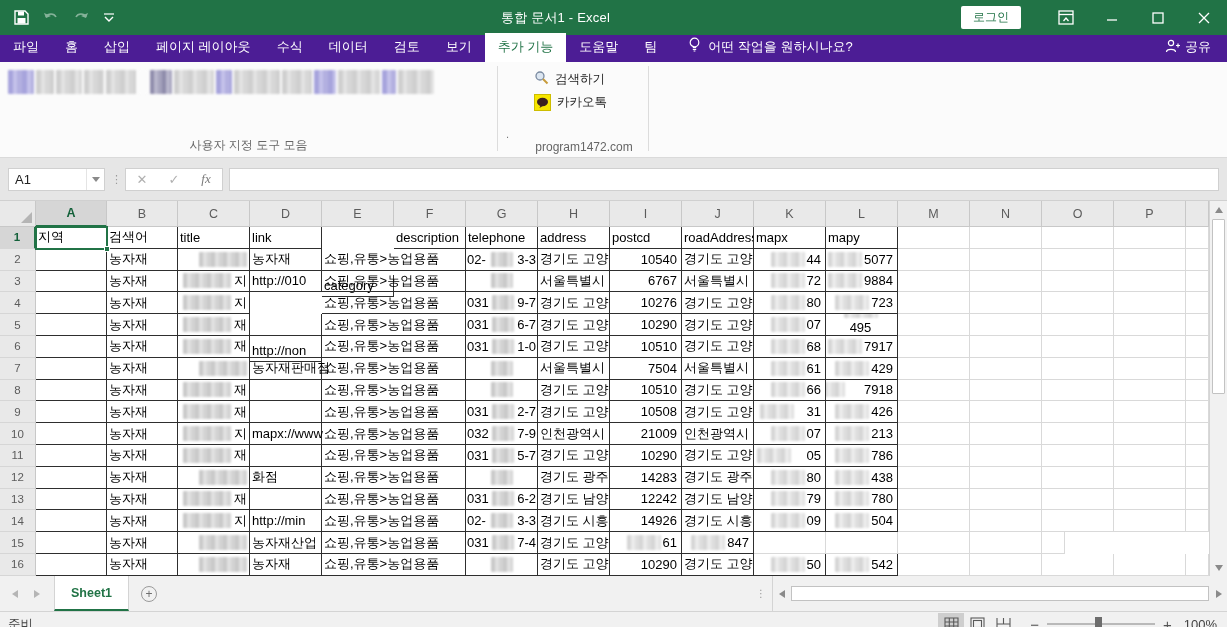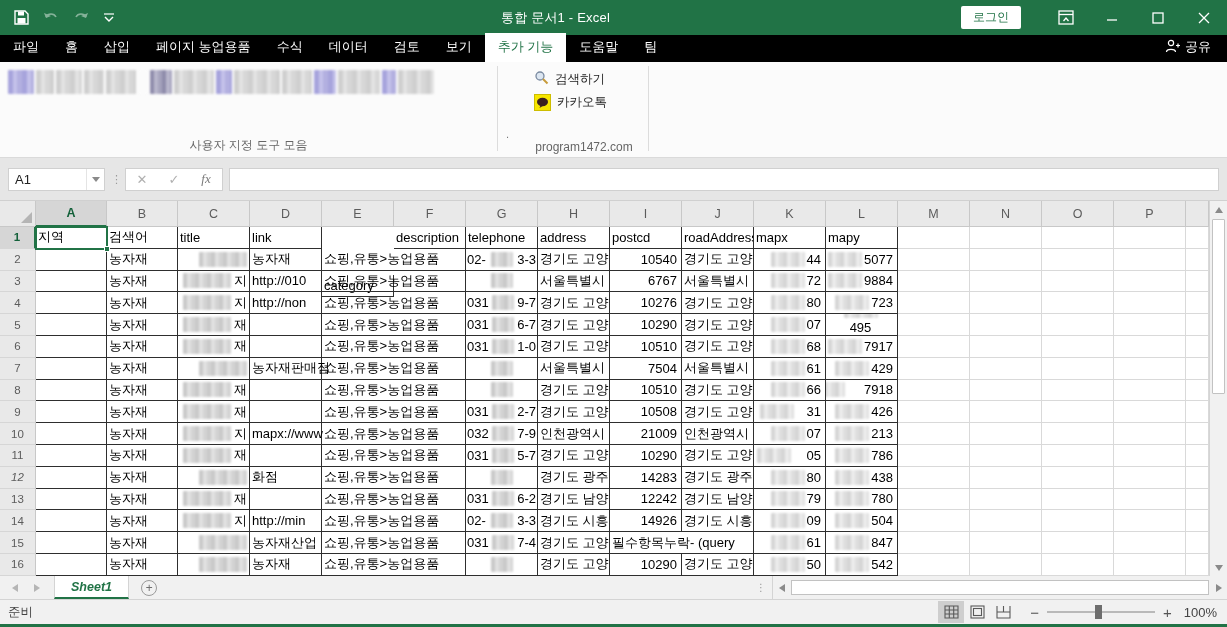--- a/index.html
+++ b/index.html
@@ -11,21 +11,21 @@
   .titlebar { height:35px; background:#217346; display:flex; align-items:center; color:#fff; flex:0 0 auto; }
   .qat { display:flex; align-items:center; gap:14px; padding-left:14px; width:150px; }
   .qat svg { display:block; }
   .dim { opacity:.45; }
   .title-center { flex:1; text-align:center; font-size:13px; color:#fff; letter-spacing:.2px; }
   .tb-right { display:flex; align-items:center; gap:0; }
   .login-btn { background:#fff; color:#217346; font-size:12px; padding:3px 12px; border-radius:2px; margin-right:22px; cursor:default; }
   .winbtn { width:46px; height:35px; display:flex; align-items:center; justify-content:center; }
 
   
-  .tabsrow { height:27px; background:#000000; display:flex; align-items:flex-end; color:#fff; flex:0 0 auto; }
+  .tabsrow { height:27px; background:#4c1d95; display:flex; align-items:flex-end; color:#fff; flex:0 0 auto; }
   .rtab { padding:5px 13px 6px 13px; font-size:13px; white-space:nowrap; cursor:default; }
   .rtab.active { background:#fff; color:#217346; }
   .tellme { display:flex; align-items:center; gap:7px; padding:0 12px 6px 18px; font-size:13px; }
   .share { margin-left:auto; display:flex; align-items:center; gap:5px; padding:0 16px 6px; font-size:13px; }
 
   
   .ribbon { height:96px; background:#fbfbfb; border-bottom:1px solid #dadada; display:flex; flex:0 0 auto; position:relative; }
   .rgroup { position:relative; height:100%; }
   .rgroup .glabel { position:absolute; bottom:3px; left:0; right:0; text-align:center; font-size:12px; color:#666; white-space:nowrap; }
   .gsep { width:1px; background:#dcdcdc; margin:4px 0 6px; }
@@ -77,21 +77,21 @@
   .scrbtn { height:17px; display:flex; align-items:center; justify-content:center; flex:0 0 auto; }
   .vthumb { margin:1px 2px; height:175px; background:#fff; border:1px solid #c2c2c2; border-radius:1px; }
   .vfill { flex:1; }
   .tri-u { width:0;height:0;border-left:4px solid transparent;border-right:4px solid transparent;border-bottom:6px solid #8a8a8a; }
   .tri-d { width:0;height:0;border-left:4px solid transparent;border-right:4px solid transparent;border-top:6px solid #8a8a8a; }
   .tri-l { width:0;height:0;border-top:4px solid transparent;border-bottom:4px solid transparent;border-right:6px solid #8a8a8a; }
   .tri-r { width:0;height:0;border-top:4px solid transparent;border-bottom:4px solid transparent;border-left:6px solid #8a8a8a; }
   .tri-l.pale { border-right-color:#b5b5b5; } .tri-r.pale { border-left-color:#b5b5b5; }
 
   
-  .sheetbar { height:24px; background:#f1f1f1; border-bottom:1px solid #d4d4d4; display:flex; align-items:stretch; flex:0 0 auto;font-style:italic; }
+  .sheetbar { height:36px; background:#f1f1f1; border-bottom:1px solid #d4d4d4; display:flex; align-items:stretch; flex:0 0 auto; }
   .snav { display:flex; align-items:center; gap:16px; padding:0 14px 0 12px; }
   .stab { padding:0 16px; display:flex; align-items:center; background:#fff; border-right:1px solid #d4d4d4; border-left:1px solid #d4d4d4; border-bottom:2px solid #217346; color:#217346; font-weight:bold; font-size:12.5px; }
   .addsheet { display:flex; align-items:center; padding:0 12px; }
   .addsheet .circ { width:16px; height:16px; border:1px solid #9a9a9a; border-radius:50%; display:flex; align-items:center; justify-content:center; color:#6e6e6e; font-size:12px; line-height:1; }
   .hdots { display:flex; align-items:center; color:#9a9a9a; font-size:10px; margin-left:auto; padding:0 6px; }
   .hscroll { width:455px; display:flex; align-items:center; background:#f1f1f1; border-left:1px solid #d4d4d4; }
   .hthumb { flex:1; height:15px; background:#fff; border:1px solid #c2c2c2; margin:0 1px; }
   .hsbtn { width:17px; display:flex; align-items:center; justify-content:center; }
 
   
@@ -164,29 +164,36 @@
           </svg>
         </span>
     </div>
   </div>
 
   <div class="tabsrow">
     <div id="rtabs" style="display:flex;align-items:flex-end;">
         <div class="rtab">파일</div>
         <div class="rtab">홈</div>
         <div class="rtab">삽입</div>
-        <div class="rtab">페이지 농업용품</div>
+        <div class="rtab">페이지 레이아웃</div>
         <div class="rtab">수식</div>
         <div class="rtab">데이터</div>
         <div class="rtab">검토</div>
         <div class="rtab">보기</div>
         <div class="rtab active">추가 기능</div>
         <div class="rtab">도움말</div>
         <div class="rtab">팀</div>
       </div>
+    <div class="tellme">
+      <span><svg width="13" height="16" viewBox="0 0 13 16">
+            <circle cx="6.5" cy="5.5" r="4.3" fill="none" stroke="#fff" stroke-width="1.2"></circle>
+            <path d="M4.8 10.5 H8.2 M4.8 12.3 H8.2 M5.6 14 H7.4" stroke="#fff" stroke-width="1.2"></path>
+          </svg></span>
+      <span>어떤 작업을 원하시나요?</span>
+    </div>
     <div class="share">
       <span><svg width="15" height="14" viewBox="0 0 15 14">
             <circle cx="6" cy="4" r="2.6" fill="none" stroke="#fff" stroke-width="1.2"></circle>
             <path d="M1.5 13 C1.5 9.5 10.5 9.5 10.5 13" fill="none" stroke="#fff" stroke-width="1.2"></path>
             <path d="M11 6.5 H15 M13 4.5 V8.5" stroke="#fff" stroke-width="1.2"></path>
           </svg></span>
       <span>공유</span>
     </div>
   </div>
 
@@ -362,21 +369,21 @@
             <div class="cell g" style="width: 23px;"></div>
           </div>
           <div class="grow">
             <div class="rowno" style="width: 36px;">4</div>
             <div class="cell d" style="width: 71px;"></div>
             <div class="cell d" style="width: 71px;">농자재</div>
             <div class="cell d" style="width: 72px; justify-content: flex-end; gap: 3px;">
               <span class="bb" style="width: 48px;"></span>
               <span>지</span>
             </div>
-            <div class="cell d spill" style="width: 72px;">http://non</div>
+            <div class="cell d spill" style="width: 72px; margin-top: 48px;">http://non</div>
             <div class="cell d spill" style="width: 144px;">쇼핑,유통&gt;농업용품</div>
             <div class="cell d" style="width: 72px; justify-content: space-between; padding: 0px 1px;">
               <span>031</span>
               <span class="bb" style="width: 22px;"></span>
               <span>9-7</span>
             </div>
             <div class="cell d" style="width: 72px;">경기도 고양</div>
             <div class="cell d num" style="width: 72px;">10276</div>
             <div class="cell d" style="width: 72px;">경기도 고양</div>
             <div class="cell d num" style="width: 72px; gap: 2px;">
@@ -610,21 +617,21 @@
               <span class="bb lt" style="width: 34px;"></span>
               <span>786</span>
             </div>
             <div class="cell g" style="width: 72px;"></div>
             <div class="cell g" style="width: 72px;"></div>
             <div class="cell g" style="width: 72px;"></div>
             <div class="cell g" style="width: 72px;"></div>
             <div class="cell g" style="width: 23px;"></div>
           </div>
           <div class="grow">
-            <div class="rowno" style="width: 36px; font-style: italic;">12</div>
+            <div class="rowno" style="width: 36px;">12</div>
             <div class="cell d" style="width: 71px;"></div>
             <div class="cell d" style="width: 71px;">농자재</div>
             <div class="cell d" style="width: 72px; justify-content: flex-end; gap: 3px;">
               <span class="bb" style="width: 48px;"></span>
             </div>
             <div class="cell d spill" style="width: 72px;">화점</div>
             <div class="cell d spill" style="width: 144px;">쇼핑,유통&gt;농업용품</div>
             <div class="cell d" style="width: 72px; justify-content: space-between; padding: 0px 1px;">
               <span></span>
               <span class="bb" style="width: 22px;"></span>
@@ -719,21 +726,20 @@
               <span class="bb" style="width: 48px;"></span>
             </div>
             <div class="cell d spill" style="width: 72px;">농자재산업</div>
             <div class="cell d spill" style="width: 144px;">쇼핑,유통&gt;농업용품</div>
             <div class="cell d" style="width: 72px; justify-content: space-between; padding: 0px 1px;">
               <span>031</span>
               <span class="bb" style="width: 22px;"></span>
               <span>7-4</span>
             </div>
             <div class="cell d" style="width: 72px;">경기도 고양</div>
-            <div class="cell d" style="width: 144px;">필수항목누락- (query</div>
             <div class="cell d num" style="width: 72px; gap: 2px;">
               <span class="bb lt" style="width: 34px;"></span>
               <span>61</span>
             </div>
             <div class="cell d num" style="width: 72px; gap: 2px;">
               <span class="bb lt" style="width: 34px;"></span>
               <span>847</span>
             </div>
             <div class="cell g" style="width: 72px;"></div>
             <div class="cell g" style="width: 72px;"></div>

